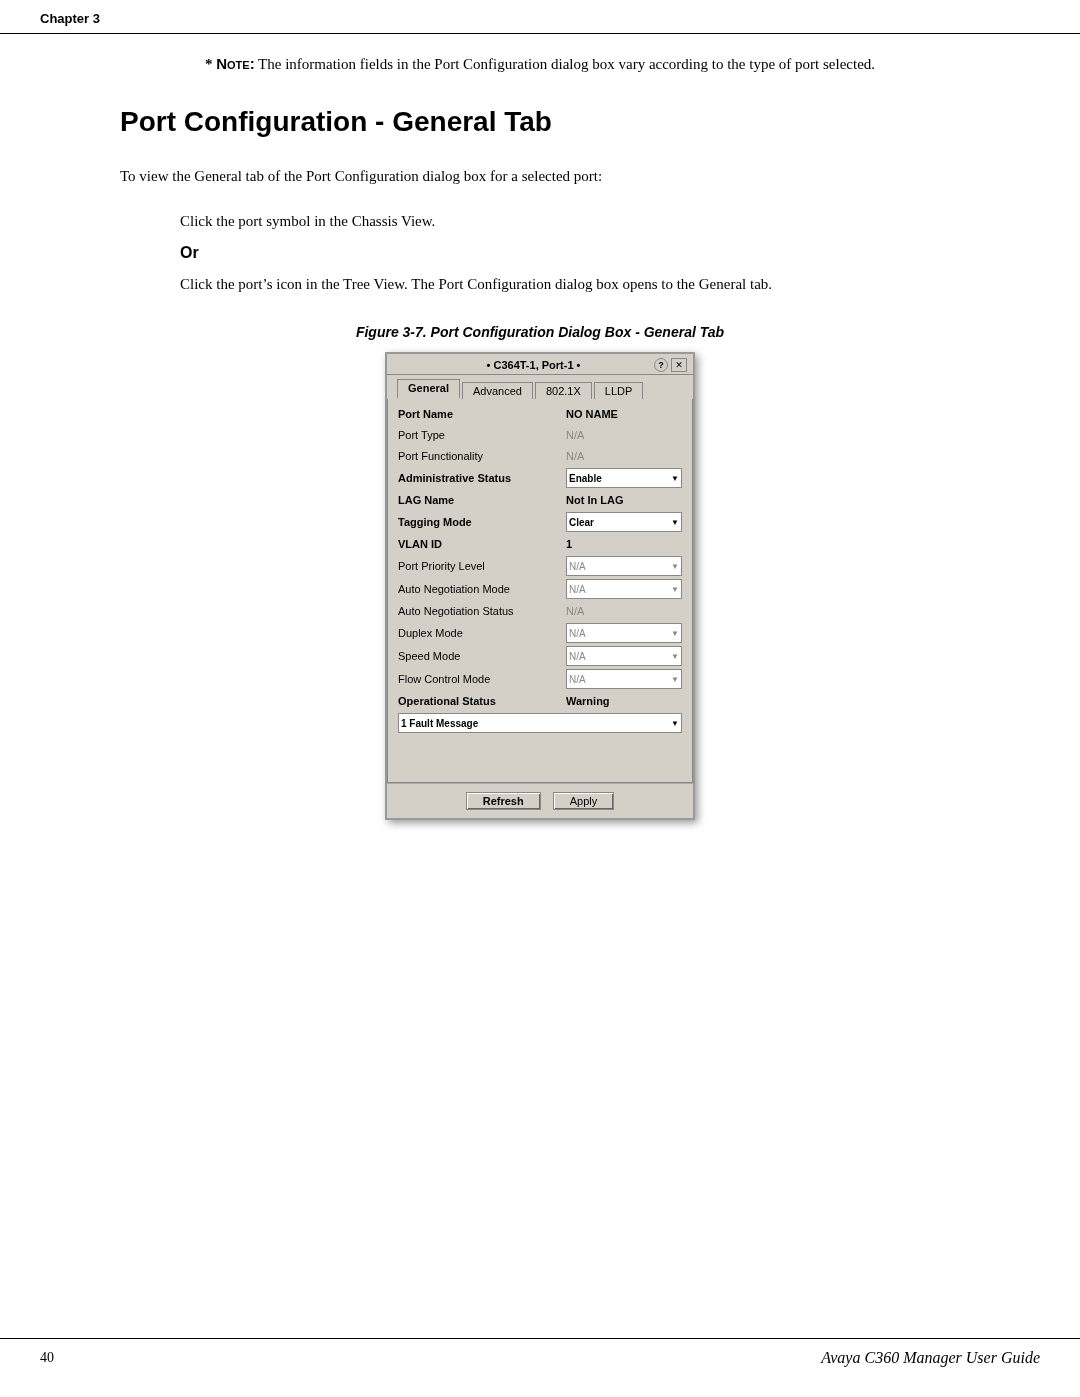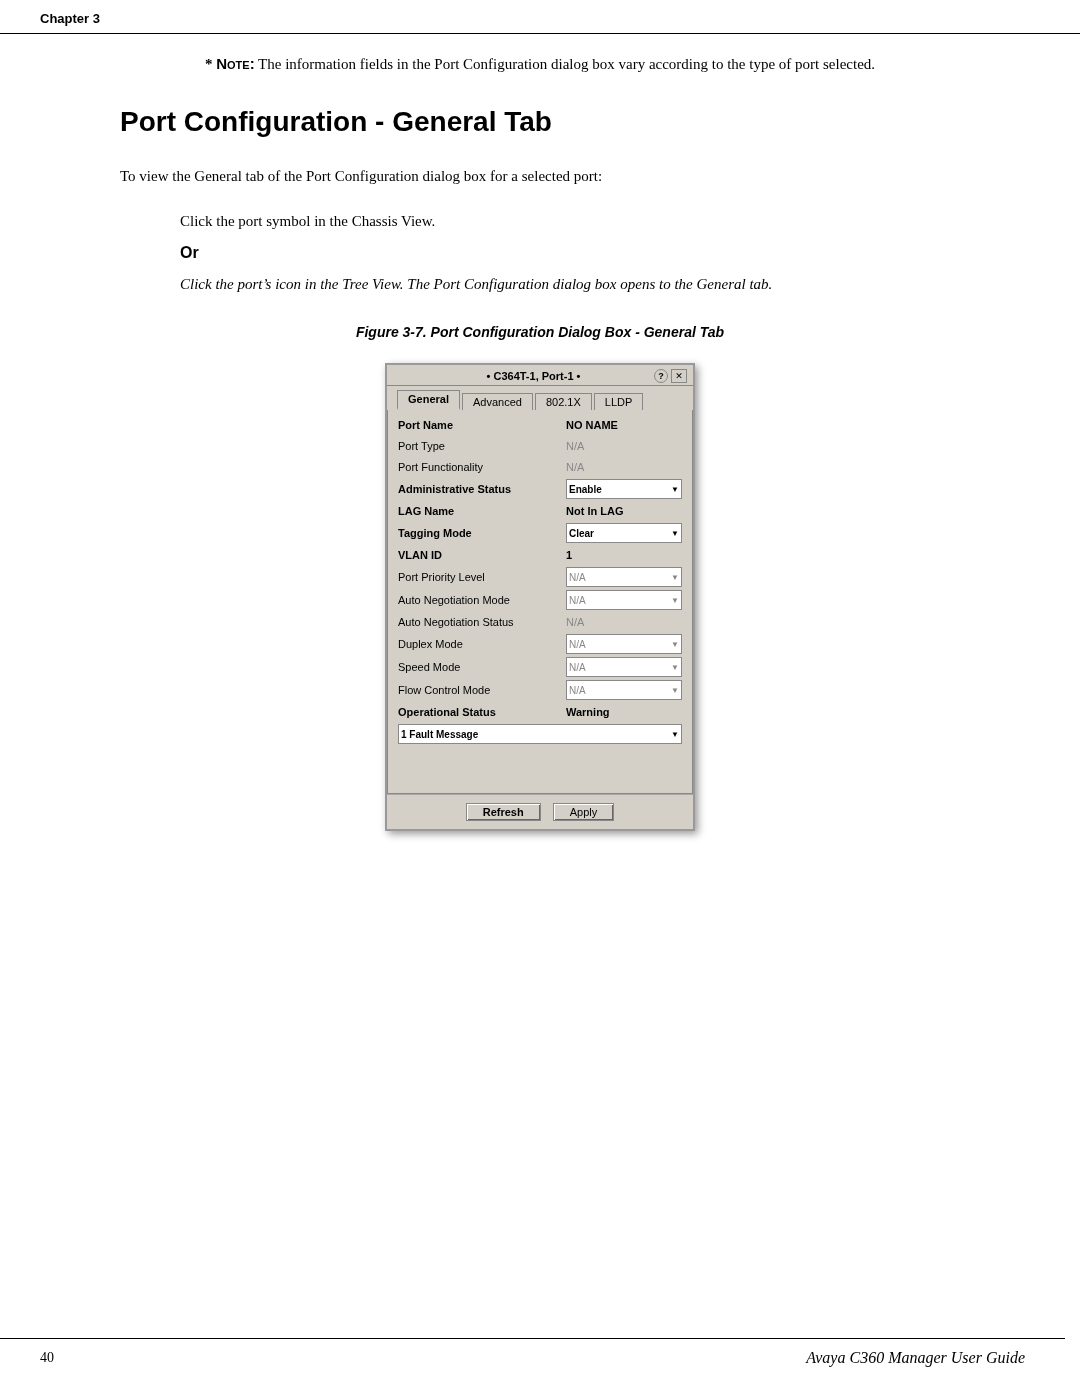--- a/index.html
+++ b/index.html
@@ -82,31 +82,30 @@
       margin-left: 60px;
       margin-bottom: 10px;
       display: block;
     }
 
     .step-text2 {
       font-size: 15px;
       line-height: 1.65;
       margin-left: 60px;
       margin-bottom: 28px;
-      font-style: italic;
     }
 
     
     .figure-caption {
       font-family: Arial, Helvetica, sans-serif;
       font-style: italic;
       font-weight: bold;
       font-size: 14px;
       text-align: center;
-      margin-bottom: 23px;
+      margin-bottom: 12px;
     }
 
     
     .dialog-wrapper {
       display: flex;
       justify-content: center;
       margin-bottom: 40px;
     }
 
     .dialog-box {
@@ -252,21 +251,21 @@
     }
     .dialog-btn.bold {
       font-weight: bold;
     }
 
     
     .page-footer {
       position: absolute;
       bottom: 30px;
       left: 0;
-      right: 15px;
+      right: 0;
       display: flex;
       justify-content: space-between;
       align-items: center;
       padding: 0 40px;
       border-top: 1px solid #000;
       padding-top: 10px;
     }
     .footer-page-num {
       font-size: 14px;
     }

